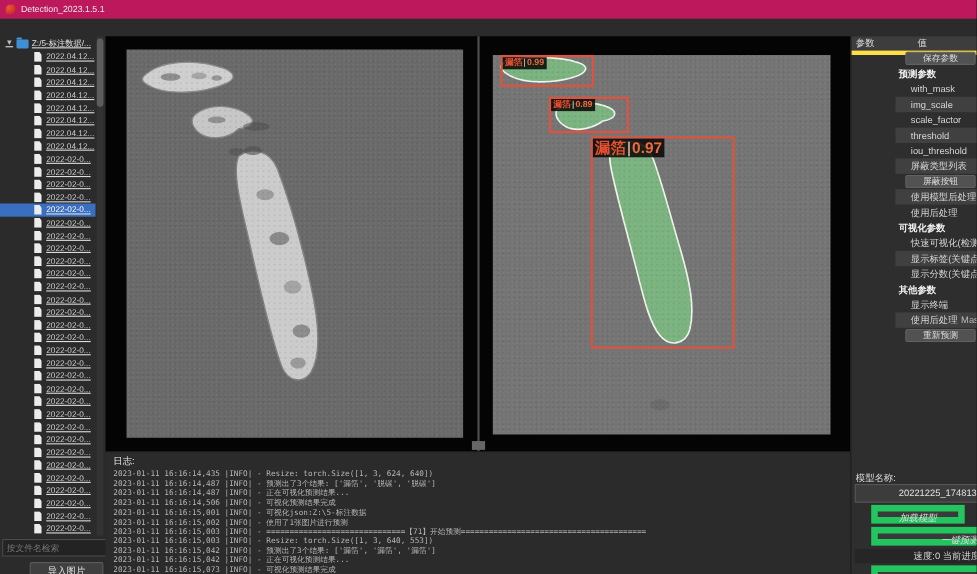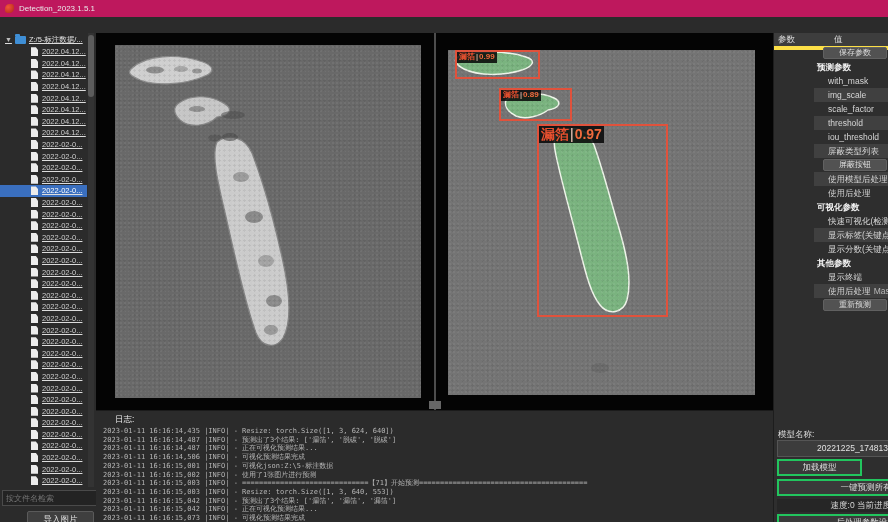--- a/index.html
+++ b/index.html
@@ -52,21 +52,21 @@
 
   .det-layer{position:absolute;inset:0;pointer-events:none;}
   .det-box{position:absolute;box-sizing:border-box;border:2px solid #e0523c;}
   .det-label{position:absolute;background:rgba(6,6,6,.85);font-weight:bold;white-space:nowrap;
              padding:1px 2px;line-height:1.1;}
   .det-sep{font-weight:normal;padding:0 1px;color:#ffd3c3;}
 
   
   .logarea{position:absolute;left:96px;top:410px;width:677px;height:112px;background:#2b2b2b;
            border-top:1px solid #1b1b1b;box-sizing:border-box;overflow:hidden;}
-  .log-title{position:absolute;left:7px;top:3px;font-size:8.5px;color:#eaeaea;margin-left:12px;}
+  .log-title{position:absolute;left:7px;top:3px;font-size:8.5px;color:#eaeaea;}
   .log-lines{position:absolute;left:7px;top:16px;right:3px;bottom:0;
              font-family:"DejaVu Sans Mono","Liberation Mono",monospace;font-size:7px;
              line-height:8.7px;color:#b6b6b6;white-space:pre;overflow:hidden;}
 
   
   .rpanel{position:absolute;left:773px;top:33px;width:115px;height:489px;background:#2e2e2e;
           border-left:1px solid #1d1d1d;box-sizing:border-box;overflow:hidden;}
   .ph{position:absolute;left:0;top:0;width:100%;height:13px;background:#3d3d3d;border-bottom:4px solid #fde047;}
   .ph span{position:absolute;top:1px;font-size:8.5px;color:#dedede;}
   .ph .ph-name{left:4px;}
@@ -82,22 +82,22 @@
   .pcheck{color:#ececec;}
   .cbox{display:inline-block;width:9px;height:9px;background:#4b4b4b;border:1px solid #6a6a6a;
         line-height:9px;font-size:8px;color:#fff;vertical-align:-1px;text-align:center;}
   .pbtn{display:block;margin:1px 0 0 9px;width:64px;height:12px;background:#525252;
         border:1px solid #616161;border-radius:2px;color:#dedede;font-size:8px;line-height:10px;
         font-family:inherit;padding:0;}
   .model-label{position:absolute;left:4px;top:396px;font-size:8.5px;color:#dedede;}
   .model-name{position:absolute;left:3px;top:407px;width:178px;height:17px;background:#3c3c3c;
               border:1px solid #555;box-sizing:border-box;line-height:15px;text-align:right;
               padding-right:66px;font-size:8.5px;color:#e3e3e3;}
-  .big-btn{position:absolute;left:3px;height:17px;background:#3a3a3a;border:2px solid #22c55e;
-           color:#dedede;font-size:8.5px;font-family:inherit;box-sizing:border-box;}
+  .big-btn{position:absolute;left:18px;height:17px;background:#3a3a3a;border:6px solid #22c55e;
+           color:#dedede;font-size:8.5px;font-family:inherit;box-sizing:border-box;font-style:italic;}
   .load-btn{top:426px;width:85px;}
   .predict-btn{top:446px;width:178px;}
   .status-row{position:absolute;left:3px;top:466px;width:178px;height:13px;background:#262626;
               line-height:13px;font-size:8.5px;color:#d6d6d6;text-align:right;padding-right:64px;box-sizing:border-box;}
   .bottom-btn{top:481px;width:178px;height:16px;}
 </style>
 </head>
 <body>
 
 <div class="app">

